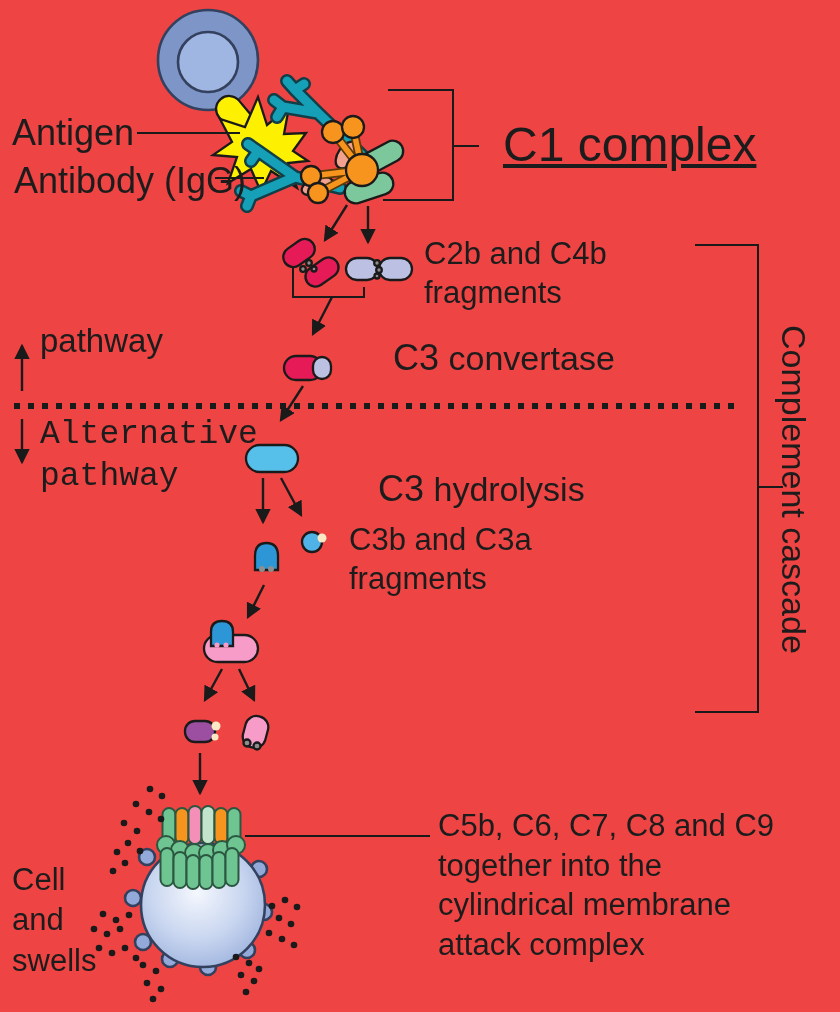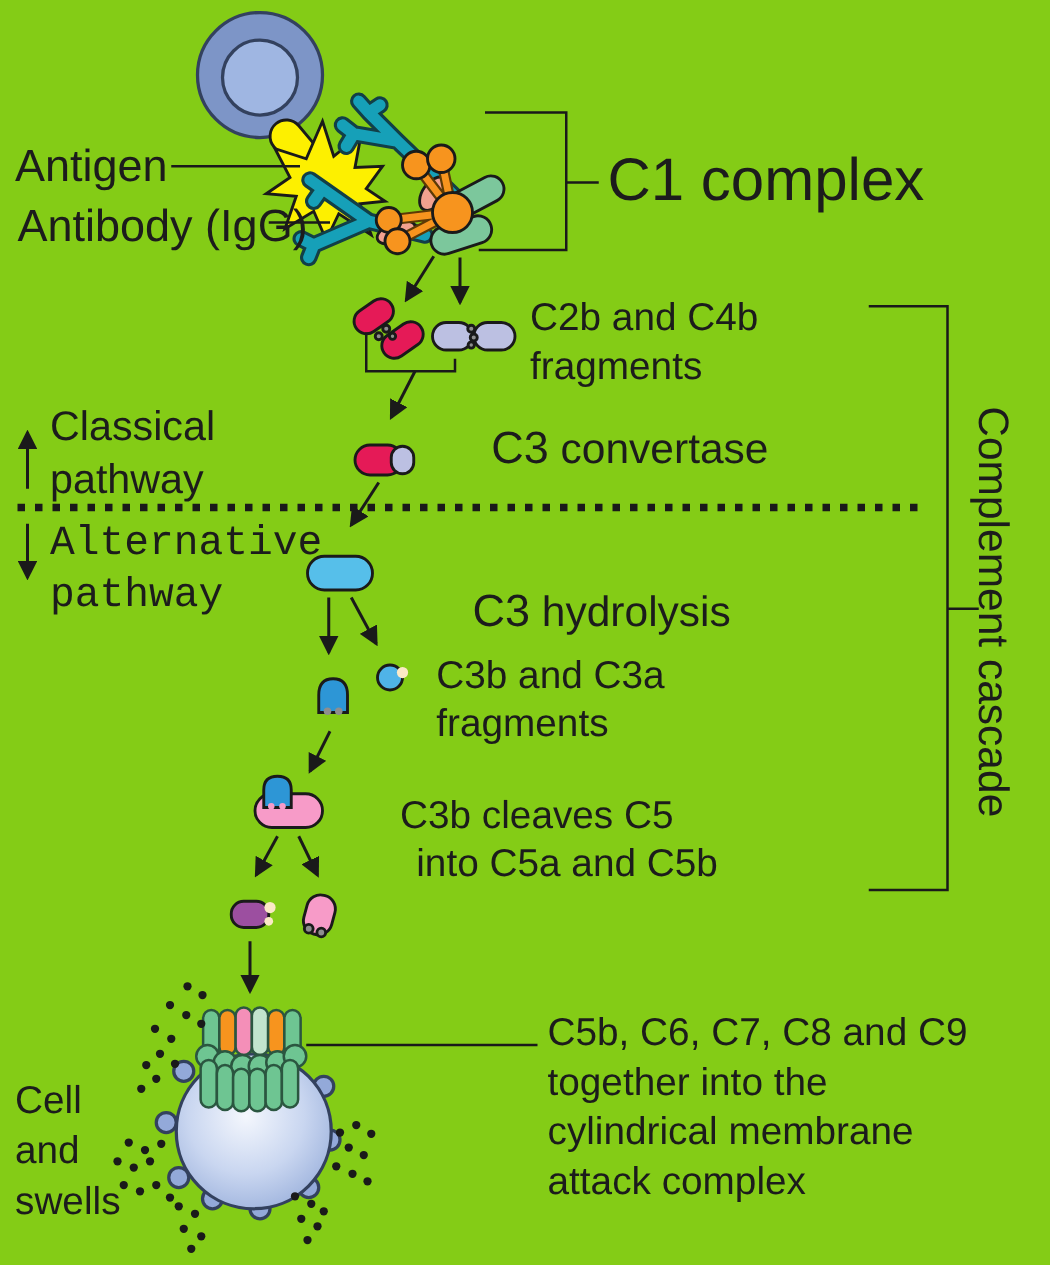--- a/index.html
+++ b/index.html
@@ -1,18 +1,18 @@
 <!DOCTYPE html>
 <html><head>
 <meta charset="utf-8">
 <style>
   html,body{margin:0;padding:0;}
   .canvas{
     position:relative;width:840px;height:1012px;overflow:hidden;
-    background:#84cc16;
+    background:#ef4444;
     font-family:"Liberation Sans",sans-serif;
     color:#1c1c1c;
   }
   .canvas svg{position:absolute;left:0;top:0;}
   .lbl{position:absolute;white-space:nowrap;line-height:1.26;}
   .ln{display:block;}
   .fs30{font-size:31px;}
   .fs33{font-size:33px;}
   .fs36{font-size:36px;}
   .big{font-size:36px;}
@@ -264,52 +264,47 @@
   </g>
 
   <g>
     <path class="thin" d="M695,245 L758,245 L758,712 L695,712"></path>
     <path class="thin" d="M758,487 L783,487"></path>
   </g>
 </svg>
 
 <div class="lbl fs36" style="left:12px;top:110px;">Antigen</div>
 <div class="lbl fs36" style="left:14px;top:158px;">Antibody (IgG)</div>
-<div class="lbl c1t" style="left:486px;top:115px;">C1 complex</div>
+<div class="lbl c1t" style="left:503px;top:115px;text-decoration:underline;">C1 complex</div>
 
 <div class="lbl fs30" style="left:424px;top:234px;">
   <span class="ln">C2b and C4b</span>
   <span class="ln">fragments</span>
 </div>
 
 <div class="lbl fs33" style="left:40px;top:320px;">
-  <span class="ln">Classical</span>
   <span class="ln">pathway</span>
 </div>
 <div class="lbl fs33" style="left:40px;top:414px;font-family:Liberation Mono, monospace;">
   <span class="ln">Alternative</span>
   <span class="ln">pathway</span>
 </div>
 
 <div class="lbl" style="left:393px;top:335px;">
   <span class="big">C3</span><span class="mid"> convertase</span>
 </div>
 <div class="lbl" style="left:378px;top:434px;margin-top:32px;">
   <span class="big">C3</span><span class="mid"> hydrolysis</span>
 </div>
 
 <div class="lbl fs30" style="left:349px;top:520px;">
   <span class="ln">C3b and C3a</span>
   <span class="ln">fragments</span>
 </div>
 
-<div class="lbl fs30" style="left:320px;top:632px;">
-  <span class="ln">C3b cleaves C5</span>
-  <span class="ln indent">into C5a and C5b</span>
-</div>
 
 <div class="lbl fs30" style="left:12px;top:860px;line-height:1.3;">
   <span class="ln">Cell</span>
   <span class="ln">and</span>
   <span class="ln">swells</span>
 </div>
 
 <div class="lbl fs30" style="left:438px;top:806px;line-height:1.28;">
   <span class="ln">C5b, C6, C7, C8 and C9</span>
   <span class="ln">together into the</span>

